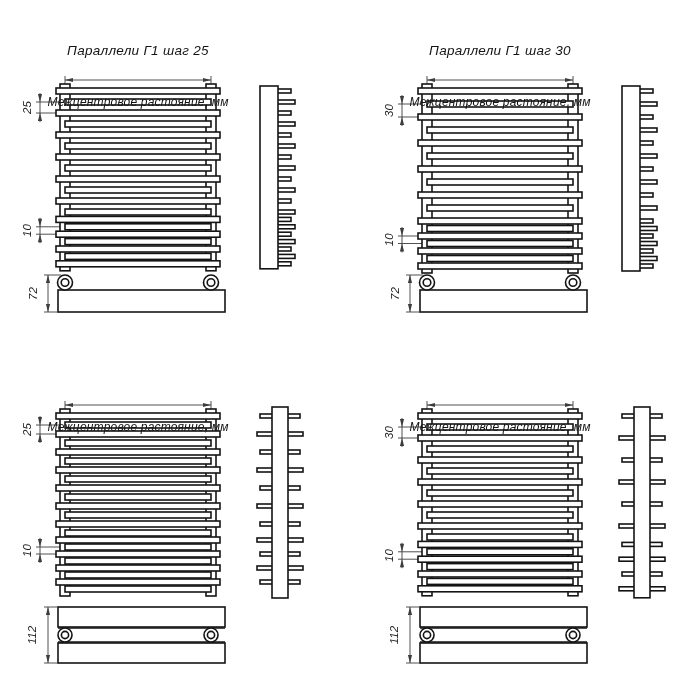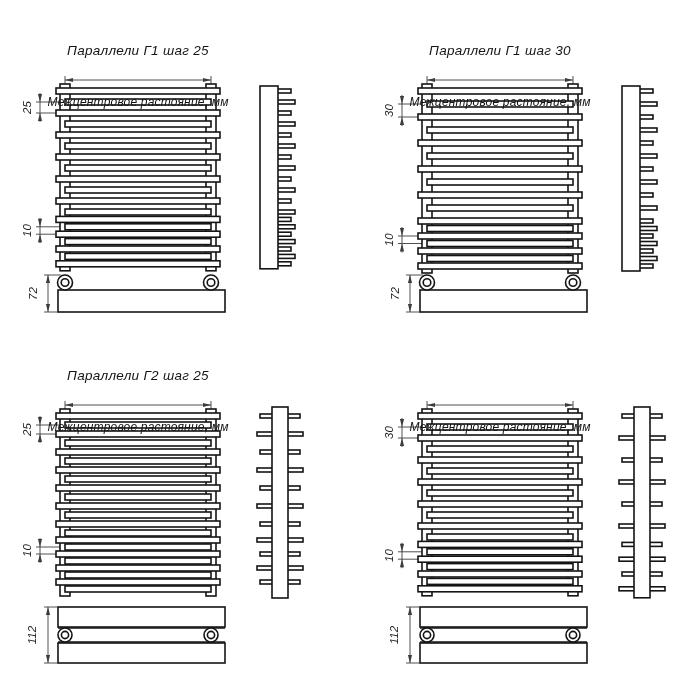--- a/index.html
+++ b/index.html
@@ -288,21 +288,20 @@
         <line x1="28" y1="252" x2="28" y2="308" class="dm"></line>
         <polygon points="28,252 25.9,260 30.1,260" class="ar"></polygon>
         <polygon points="28,308 25.9,300 30.1,300" class="ar"></polygon>
         <text x="16" y="280" class="dt" text-anchor="middle" transform="rotate(-90 16 280)">112</text>
       </g>
       <g>
         <text x="11" y="74.5" class="dt" text-anchor="middle" transform="rotate(-90 11 74.5)">25</text>
         <text x="11" y="195.5" class="dt" text-anchor="middle" transform="rotate(-90 11 195.5)">10</text>
       </g>
     </svg>
-  <div class="p-title">Параллели Г2 шаг 25</div>
   <div class="p-sub">Межцентровое растояние, мм</div>
 </div>
 
 <div class="panel" style="left:382px;top:355px">
   <svg class="p-svg" viewBox="0 0 340 335">
       <g>
         <line x1="16" y1="72" x2="44" y2="72" class="dm"></line>
         <line x1="16" y1="83" x2="44" y2="83" class="dm"></line>
         <line x1="20" y1="63" x2="20" y2="92" class="dm"></line>
         <polygon points="20,72 17.9,64 22.1,64" class="ar"></polygon>

